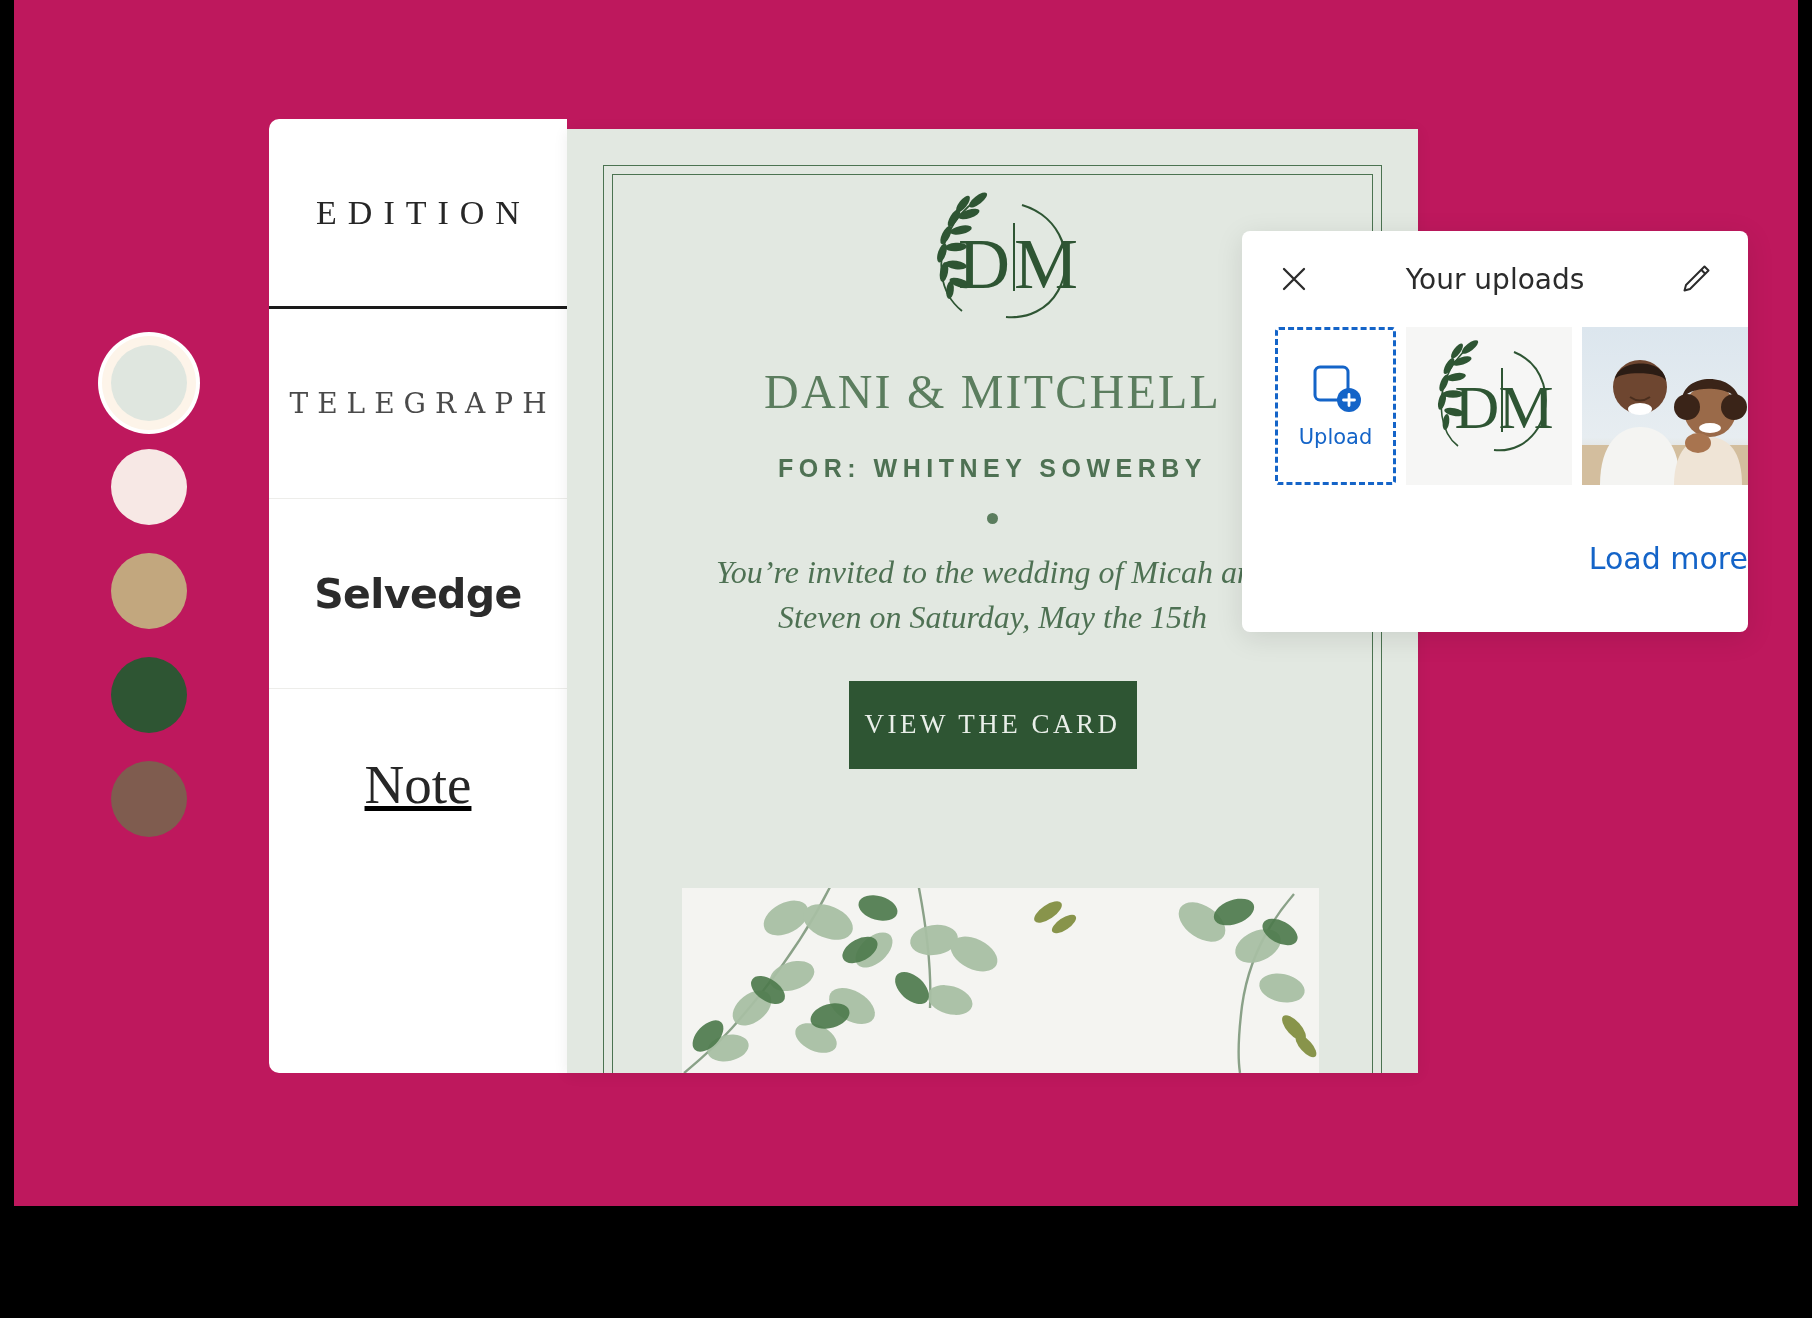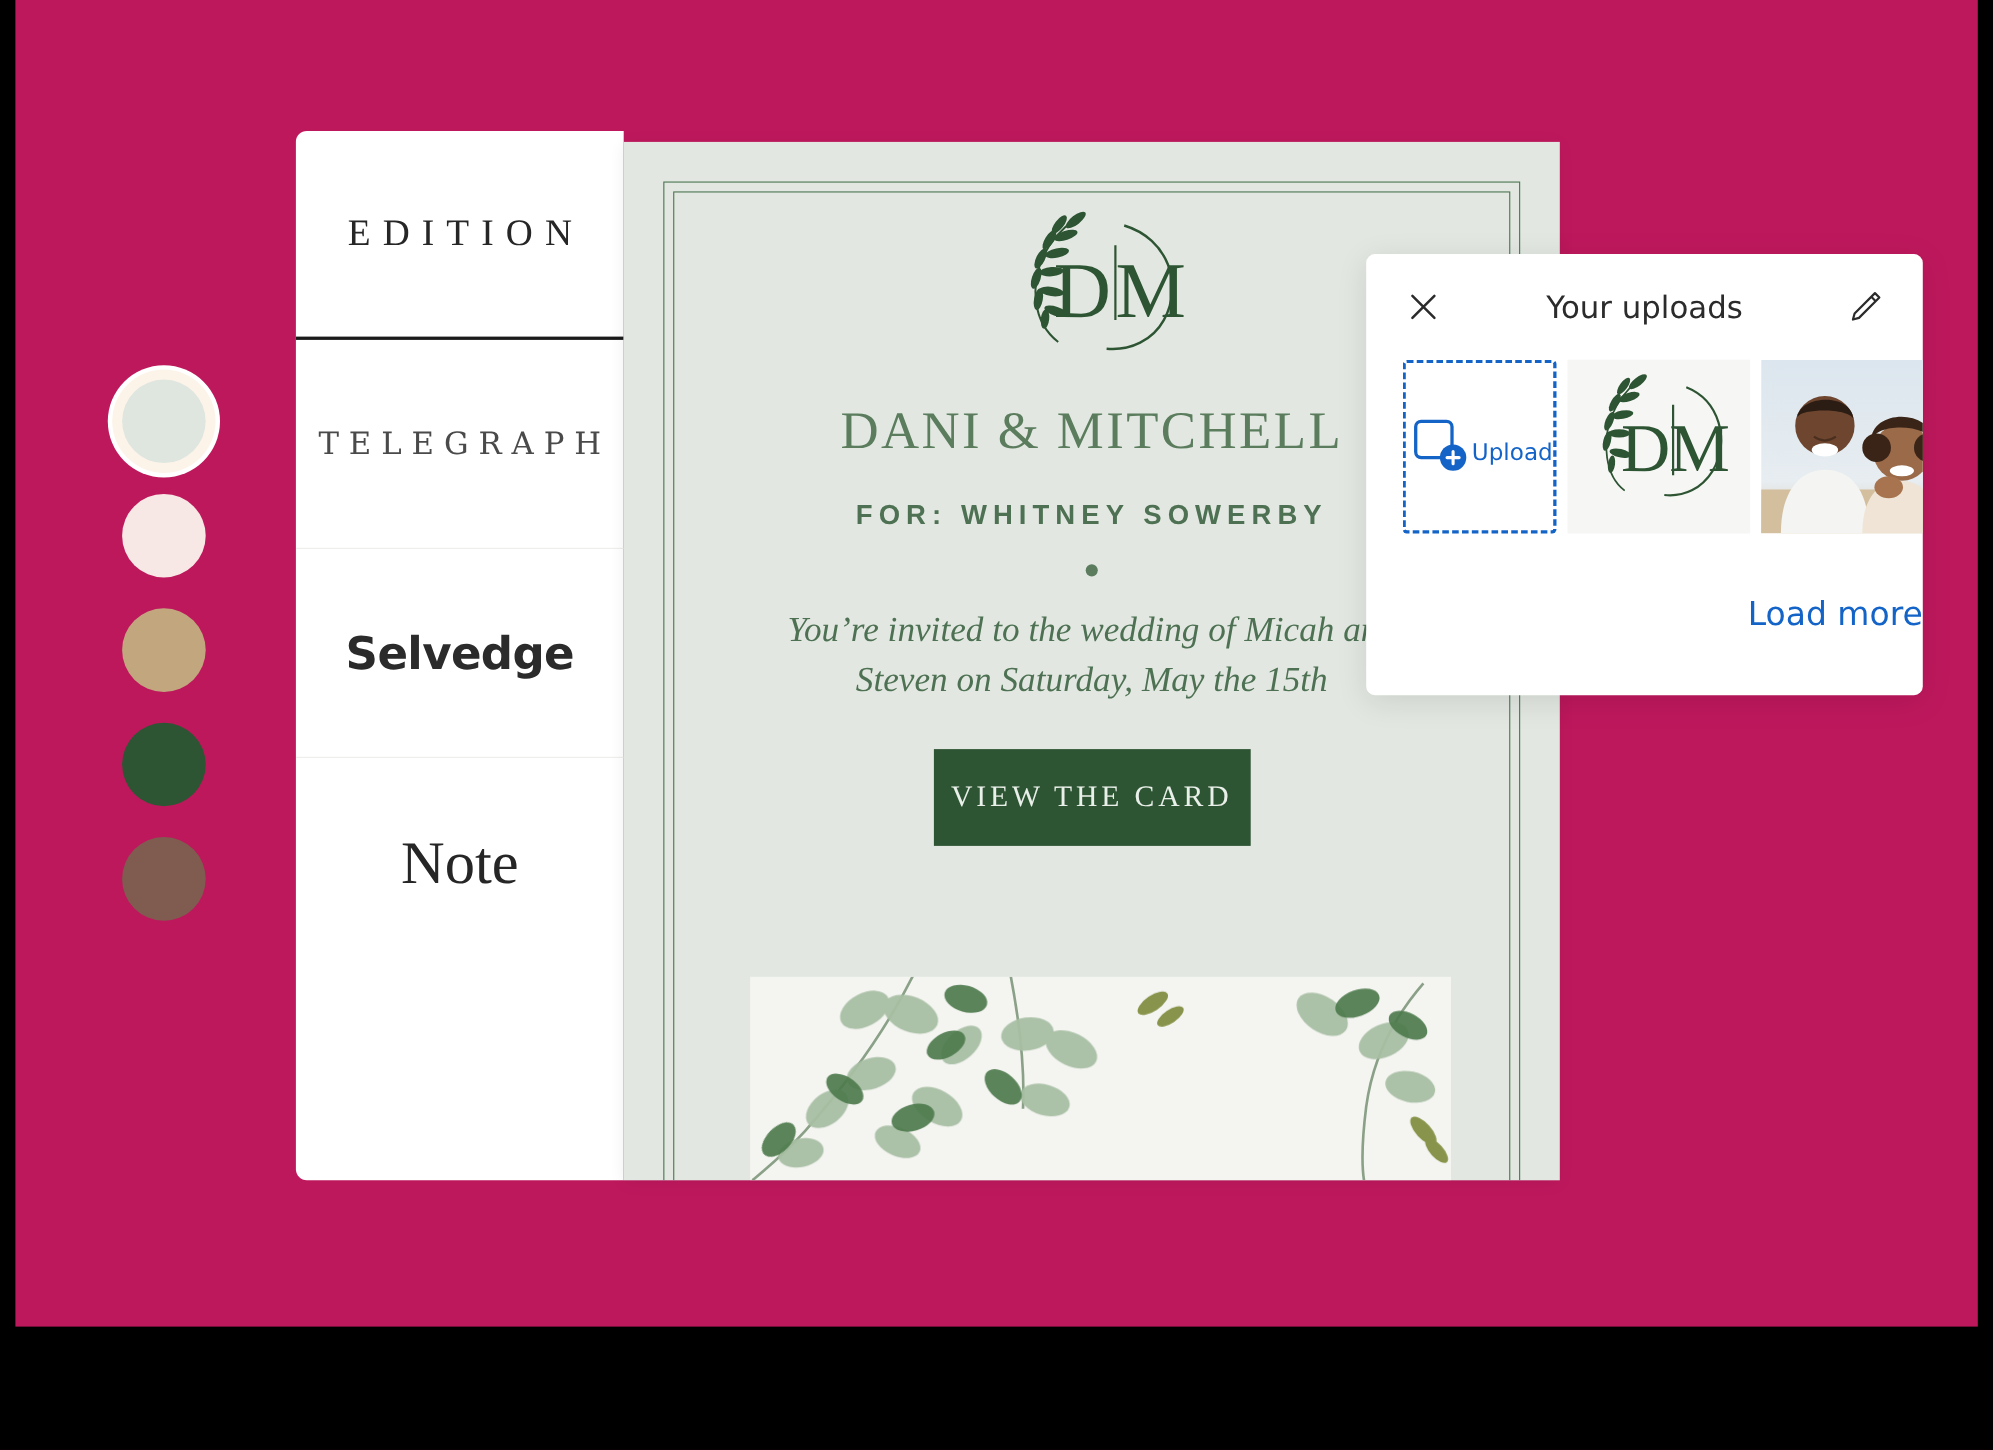--- a/index.html
+++ b/index.html
@@ -58,21 +58,21 @@
   }
   .font-row {
     height: 190px;
     display: flex;
     align-items: center;
     justify-content: center;
     border-bottom: 1px solid #EDEDEA;
     padding: 0 12px;
     white-space: nowrap;
   }
-  .font-row:last-child { border-bottom: none; }
+  .font-row:last-child { border-bottom: none; text-decoration: underline; }
   .font-row.active-underline { border-bottom: 3px solid #1A1A1A; }
 
   .f-edition {
     font-family: "Liberation Serif", serif;
     font-size: 34px;
     letter-spacing: 11px;
     color: #262626;
     padding-left: 11px;
   }
   .f-selvedge {
@@ -229,21 +229,21 @@
   #uploads-grid {
     display: flex;
     padding-left: 33px;
     gap: 10px;
   }
   #upload-tile {
     width: 158px; height: 158px;
     border: 3px dashed #1464C8;
     border-radius: 4px;
     display: flex;
-    flex-direction: row;
+    flex-direction: column;
     align-items: center;
     justify-content: center;
     cursor: pointer;
     background: #FFFFFF;
   }
   #upload-label {
     margin-top: 9px;
     font-family: "DejaVu Sans", sans-serif;
     font-size: 21px;
     color: #1464C8;

